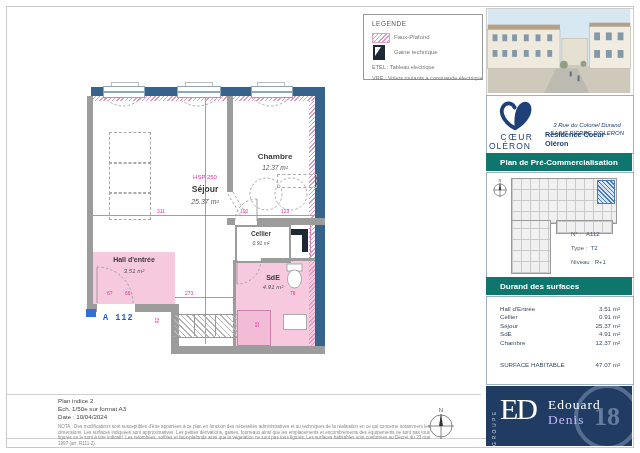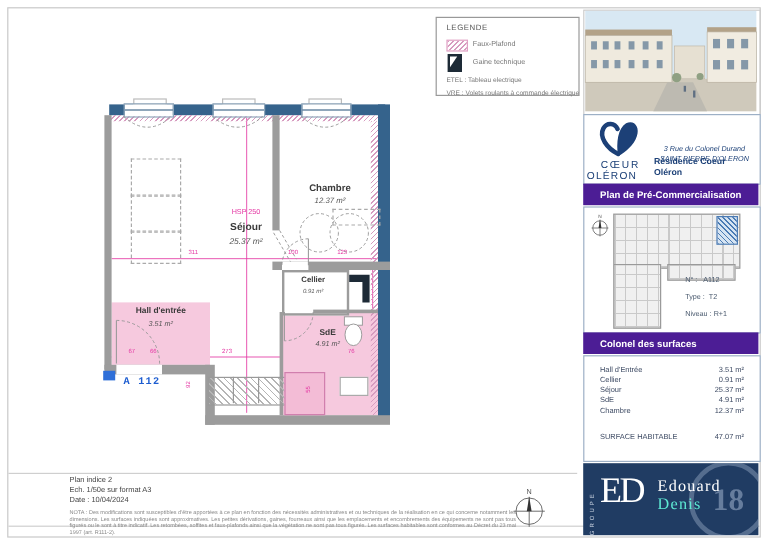--- a/index.html
+++ b/index.html
@@ -26,21 +26,21 @@
   .unitlab{color:#1d5dd0;font-weight:bold;font-size:8.5px;letter-spacing:1px;}
   
   .legendbox{border:1px solid #999;background:#fff;}
   .ltext{color:#777;font-size:6px;line-height:6px;white-space:nowrap;}
   .ltitle{color:#555;font-size:6.5px;letter-spacing:.5px;}
   .gaine-ic{background:#1d2a36;position:relative;}
   .gaine-ic .wedge{position:absolute;left:2px;top:2px;width:0;height:0;
       border-top:9px solid #fff;border-right:6px solid rgba(0,0,0,0);}
   
   .pbox{border:1px solid #9db0c6;background:#fff;}
-  .banner{background:#4c1d95;color:#fff;font-weight:bold;font-size:8px;
+  .banner{background:#0f766e;color:#fff;font-weight:bold;font-size:8px;
           display:flex;align-items:center;justify-content:center;}
   .navytxt{color:#1c4077;}
   .srow{display:flex;justify-content:space-between;font-size:6.2px;line-height:8.4px;color:#3d4a63;}
   .inforow{font-size:6px;color:#4a5a6e;line-height:6px;white-space:nowrap;}
   .mapband{background:#f0f0f0;border:1px solid #9a9a9a;
     background-image:repeating-linear-gradient(90deg,#c9c9c9 0 1px,rgba(0,0,0,0) 1px 9px),
                      repeating-linear-gradient(0deg,#c9c9c9 0 1px,rgba(0,0,0,0) 1px 11px);}
   
   .brand{background:#203c63;overflow:hidden;}
   .serif{font-family:"Liberation Serif",serif;}
@@ -247,21 +247,21 @@
     </div>
     <div class="abs inforow" style="left:84px;top:72px;">
       <span>Type :</span>&nbsp;&nbsp;<span>T2</span>
     </div>
     <div class="abs inforow" style="left:84px;top:86px;">
       <span>Niveau :</span>&nbsp;<span>R+1</span>
     </div>
   </div>
 
   <div class="abs banner" style="left:486px;top:277px;width:146px;height:18px;justify-content:flex-start;padding-left:14px;width:132px;">
-    <span>Colonel des surfaces</span>
+    <span>Durand des surfaces</span>
   </div>
 
   <div class="abs pbox" style="left:486px;top:296px;width:146px;height:87px;padding:0;">
     <div style="padding:8px 13px 0 13px;">
       <div class="srow">
           <span>Hall d'Entrée</span>
           <span>3.51 m²</span>
         </div>
       <div class="srow">
           <span>Cellier</span>
@@ -286,21 +286,21 @@
     </div>
   </div>
 
   <div class="abs brand" style="left:486px;top:386px;width:146px;height:60px;">
     <div class="badge21 serif">
         <span>18</span>
       </div>
     <div class="groupe">GROUPE</div>
     <div class="abs serif" style="left:14px;top:8px;font-size:30px;line-height:30px;color:#fff;letter-spacing:-2px;">ED</div>
     <div class="abs serif" style="left:62px;top:12px;font-size:13.5px;line-height:14px;color:#fff;letter-spacing:1px;">Edouard</div>
-    <div class="abs serif" style="left:62px;top:27px;font-size:13.5px;line-height:14px;color:#5eead4;letter-spacing:1px;">Denis</div>
+    <div class="abs serif" style="left:62px;top:27px;font-size:13.5px;line-height:14px;color:#c4b5fd;letter-spacing:1px;">Denis</div>
   </div>
 
   <div class="abs planinfo" style="left:58px;top:397px;">
     <div>Plan indice 2</div>
     <div>Ech. 1/50e sur format A3</div>
     <div>Date : 10/04/2024</div>
   </div>
   <div class="abs nota" style="left:58px;top:424px;width:372px;">NOTA : Des modifications sont susceptibles d'être apportées à ce plan en fonction des nécessités administratives et ou techniques de la réalisation en ce qui concerne notamment les dimensions. Les surfaces indiquées sont approximatives. Les petites dérivations, gaines, fourreaux ainsi que les emplacements et encombrements des équipements ne sont pas tous figurés ou le sont à titre indicatif. Les retombées, soffites et faux-plafonds ainsi que la végétation ne sont pas tous figurés. Les surfaces habitables sont conformes au Décret du 23 mai 1997 (art. R111-2).</div>
 
 </div>

